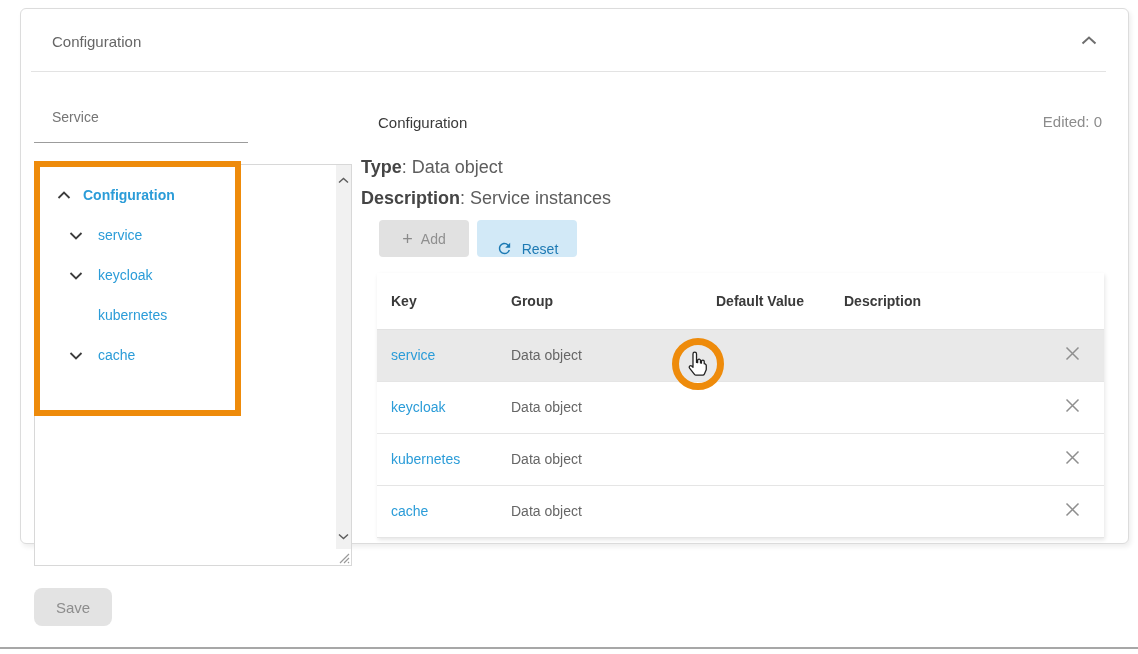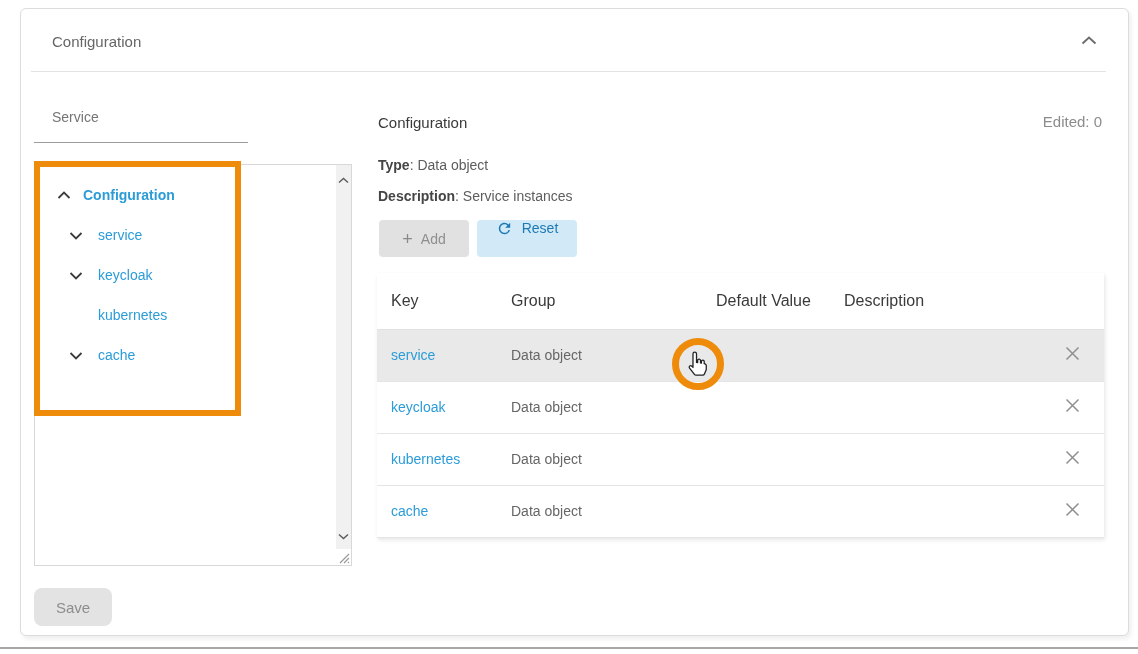--- a/index.html
+++ b/index.html
@@ -1,21 +1,21 @@
 <!DOCTYPE html>
 <html><head>
 <meta charset="utf-8">
 <style>
   * { margin:0; padding:0; box-sizing:border-box; }
   html,body { width:1138px; height:654px; background:#fff; font-family:"Liberation Sans", sans-serif; overflow:hidden; }
   .screen { position:relative; width:1138px; height:654px; background:#fff; }
 
   
   .card {
-    position:absolute; left:20px; top:8px; width:1109px; height:628px;
+    position:absolute; left:20px; top:8px; width:1109px; height:536px;
     background:#fff; border:1px solid #dcdcdc; border-radius:6px;
     box-shadow:2px 3px 5px rgba(0,0,0,.07);
   }
   .card-title { position:absolute; left:31px; top:24px; font-size:15px; color:#666; }
   .collapse-btn { position:absolute; right:28px; top:22px; width:22px; height:18px; background:none; border:none; cursor:pointer; }
   .header-divider { position:absolute; left:10px; top:62px; width:1075px; height:1px; background:#e3e3e3; }
 
   
   .filter-label { position:absolute; left:31px; top:100px; font-size:14px; color:#757575; }
   .filter-input {
@@ -47,46 +47,46 @@
 
   .save-btn {
     position:absolute; left:13px; top:579px; width:78px; height:38px;
     background:#e3e3e3; border:none; border-radius:8px;
     font-size:15px; color:#8d8d8d; font-family:"Liberation Sans", sans-serif;
   }
 
   
   .details-title { position:absolute; left:357px; top:105px; font-size:15px; color:#3a3a3a; }
   .edited-counter { position:absolute; right:26px; top:104px; font-size:15px; color:#8c8c8c; }
-  .meta-line { position:absolute; left:357px; font-size:14px; color:#5d5d5d; }
+  .meta-line { position:absolute; left:340px; font-size:18px; color:#5d5d5d; }
   .meta-line b { color:#454545; font-weight:700; }
   .meta-type { top:148px; }
   .meta-desc { top:179px; }
 
   .btn-row { position:absolute; left:358px; top:211px; display:flex; gap:8px; }
   .add-btn {
     width:90px; height:37px; background:#e1e1e1; border:none; border-radius:4px;
     color:#8f8f8f; font-size:14px; display:inline-flex; align-items:center; justify-content:center; gap:8px;
     font-family:"Liberation Sans", sans-serif;
   }
   .add-btn .plus { font-size:18px; font-weight:400; line-height:1; color:#8a8a8a; }
   .reset-btn {
     width:100px; height:37px; background:#d2e9f7; border:none; border-radius:4px;
-    color:#1c79b3; font-size:14px; display:inline-flex; align-items:flex-start; justify-content:center; gap:9px;
+    color:#1c79b3; font-size:14px; display:inline-flex; align-items:flex-end; justify-content:center; gap:9px;
     cursor:pointer; font-family:"Liberation Sans", sans-serif;
   }
 
   
   .config-table {
     position:absolute; left:356px; top:264px; width:727px;
     border-collapse:collapse; table-layout:fixed;
     background:#fff; box-shadow:1px 2px 4px rgba(0,0,0,.10);
   }
   .config-table th {
-    height:56px; font-size:16px; font-weight:400; color:#3a3a3a; text-align:left;
+    height:56px; font-size:14px; font-weight:700; color:#3a3a3a; text-align:left;
     border-bottom:1px solid #e2e2e2; background:#fff; vertical-align:middle; line-height:18px;
   }
   .config-table td { height:52px; font-size:14px; vertical-align:middle; border-bottom:1px solid #e5e5e5; }
   .config-table tr.hl td { background:#e9e9e9; }
   .c-key { padding-left:14px; }
   td.c-key span { color:#2b9cd8; cursor:pointer; }
   .c-val span { color:#666; }
   .c-def { text-align:center; }
   .c-desc { padding-left:18px; }
   td.c-desc span { color:#3c3c3c; line-height:20px; display:inline-block; }

